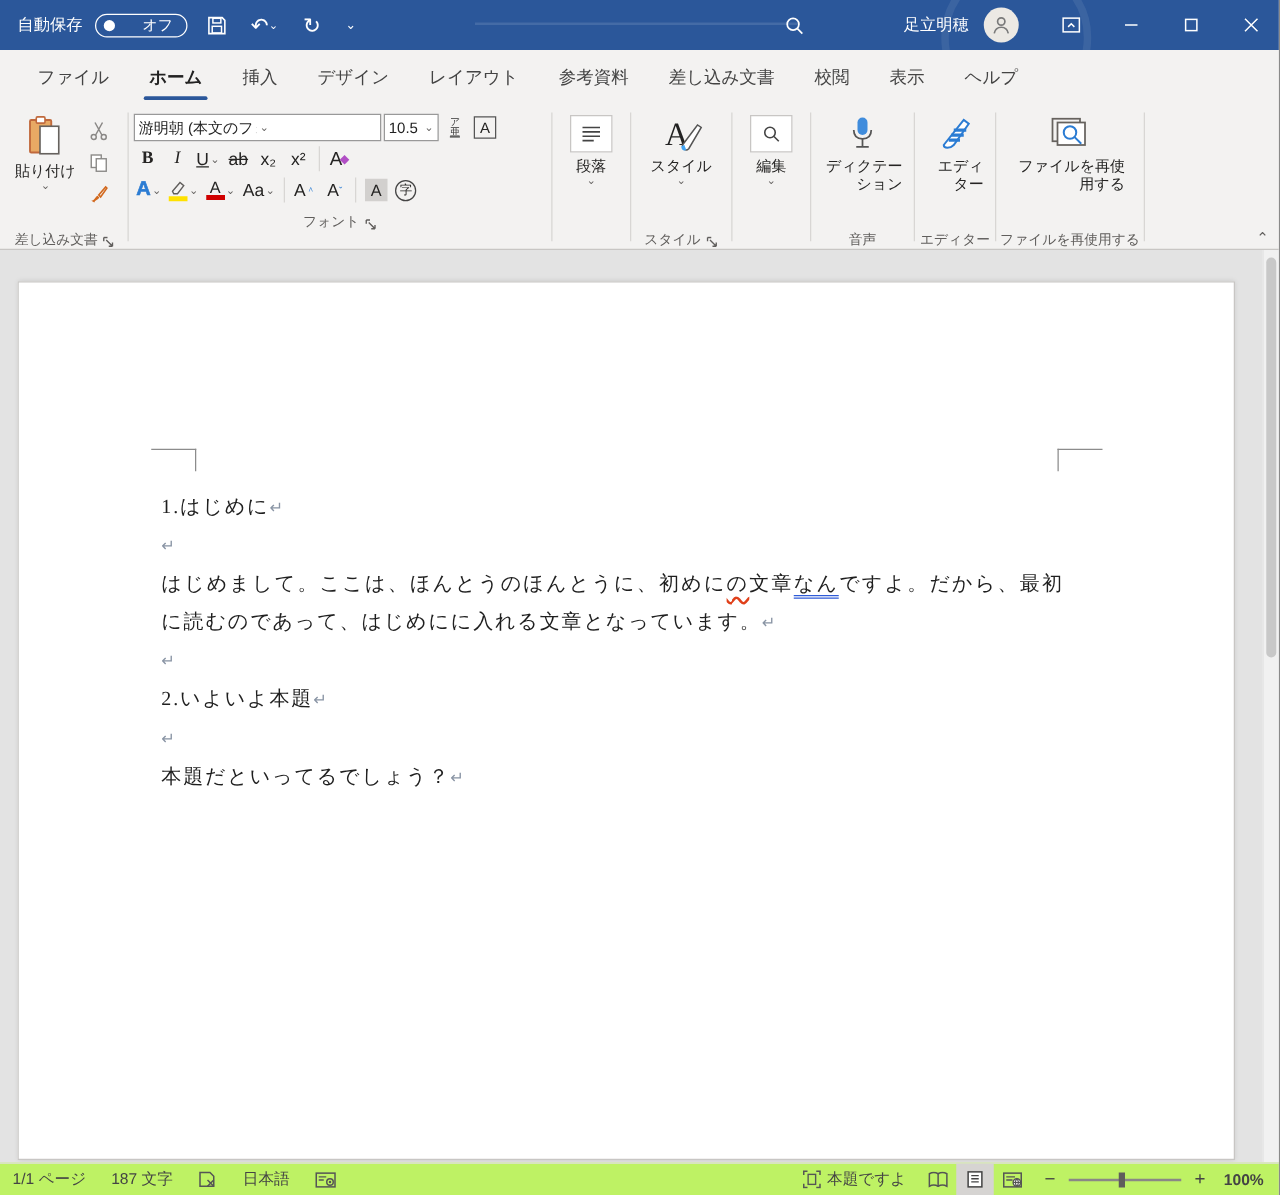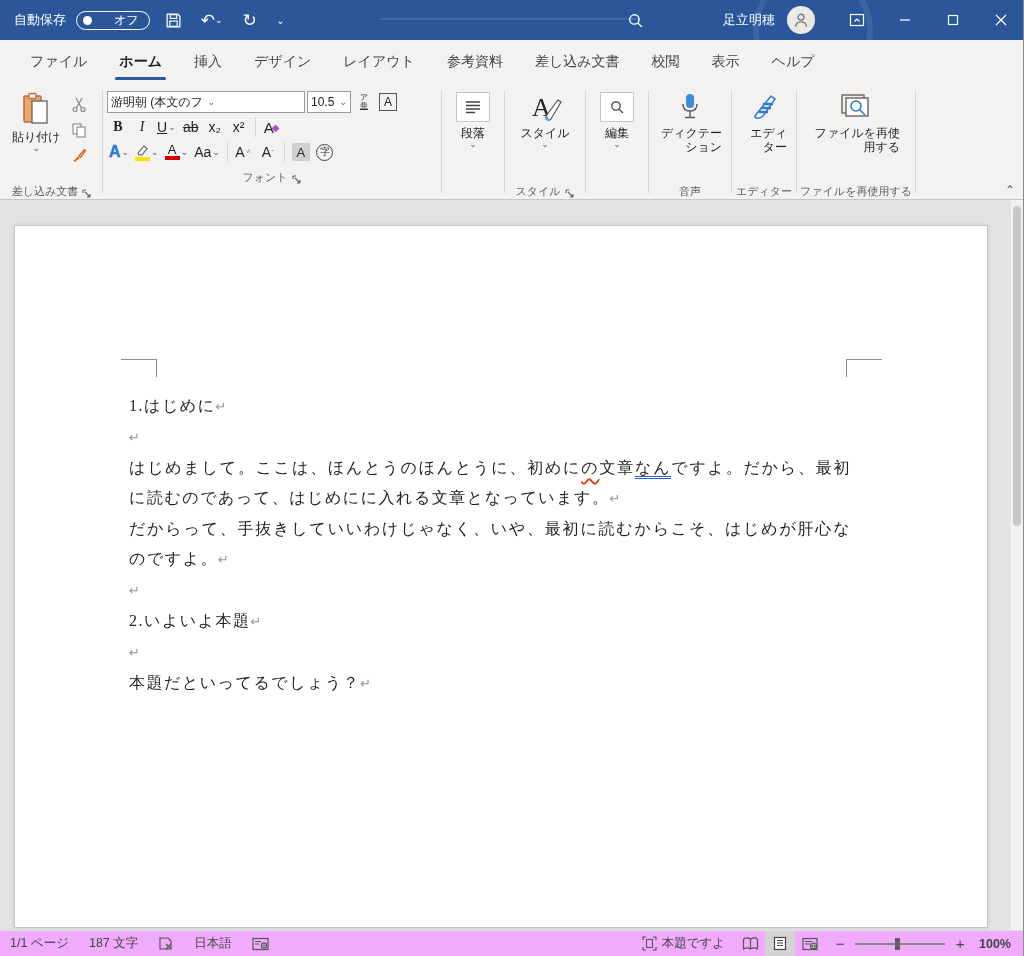--- a/index.html
+++ b/index.html
@@ -85,21 +85,21 @@
   .cropmark.tr { left:831px; top:133px; border-top:1px solid #8c8c8c; border-left:1px solid #8c8c8c; }
   .doc-content { position:absolute; left:114px; top:165px; width:722px; font-family:"Liberation Serif","DejaVu Serif",serif; font-size:16px; color:#1f1f1f; }
   .para { line-height:30px; min-height:30px; letter-spacing:1.5px; text-align:justify; cursor:text; }
   .pmark { color:#8a95a5; font-family:"DejaVu Sans",sans-serif; font-size:13px; letter-spacing:0; }
   .spell { text-decoration:underline wavy #e0401a 1.5px; text-underline-offset:5px; }
   .grammar { border-bottom:3px double #2f5bd7; }
   .vscroll { position:absolute; right:0; top:0; bottom:0; width:13px; background:#f1f1f1; border-left:1px solid #e3e3e3; }
   .vscroll .thumb { position:absolute; left:2px; right:2px; top:6px; height:320px; background:#c8c8c8; border-radius:4px; cursor:pointer; }
 
   
-  .statusbar { position:absolute; left:0; right:0; bottom:0; height:26px; background:#f0abfc; border-top:1px solid #e1dfdd; display:flex; align-items:center; font-size:12.5px; color:#444; }
+  .statusbar { position:absolute; left:0; right:0; bottom:0; height:26px; background:#bef264; border-top:1px solid #e1dfdd; display:flex; align-items:center; font-size:12.5px; color:#444; }
   .sb-item { padding:0 10px; height:26px; display:flex; align-items:center; gap:5px; cursor:pointer; white-space:nowrap; }
   .sb-right { margin-left:auto; display:flex; align-items:center; }
   .viewbtn { width:30px; height:26px; display:flex; align-items:center; justify-content:center; cursor:pointer; }
   .viewbtn.selected { background:#d6d4d2; }
   .zoom-slider { display:flex; align-items:center; gap:8px; padding:0 8px; }
   .z-track { width:90px; height:2px; background:#8a8886; position:relative; }
   .z-thumb { position:absolute; top:-5px; width:5px; height:12px; background:#605e5c; cursor:pointer; }
   .z-sign { font-size:15px; color:#444; cursor:pointer; width:14px; text-align:center; }
   .sb-zoom { padding:0 12px 0 4px; cursor:pointer;font-weight:bold; }
 
@@ -424,21 +424,20 @@
   </div>
 
   <div class="docarea">
     <div class="page">
       <div class="cropmark tl"></div>
       <div class="cropmark tr"></div>
       <div class="doc-content">
           <div class="para"><span>1.はじめに</span><span class="pmark">↵</span></div>
           <div class="para"><span class="pmark">↵</span></div>
           <div class="para"><span>はじめまして。ここは、ほんとうのほんとうに、初めに</span><span class="spell">の</span><span>文章</span><span class="grammar">なん</span><span>ですよ。だから、最初に読むのであって、はじめにに入れる文章となっています。</span><span class="pmark">↵</span></div>
-          <div class="para"><span>だからって、手抜きしていいわけじゃなく、いや、最初に読むからこそ、はじめが肝心なのですよ。</span><span class="pmark">↵</span></div>
           <div class="para"><span class="pmark">↵</span></div>
           <div class="para"><span>2.いよいよ本題</span><span class="pmark">↵</span></div>
           <div class="para"><span class="pmark">↵</span></div>
           <div class="para"><span>本題だといってるでしょう？</span><span class="pmark">↵</span></div>
         </div>
     </div>
     <div class="vscroll">
       <div class="thumb"></div>
     </div>
   </div>

